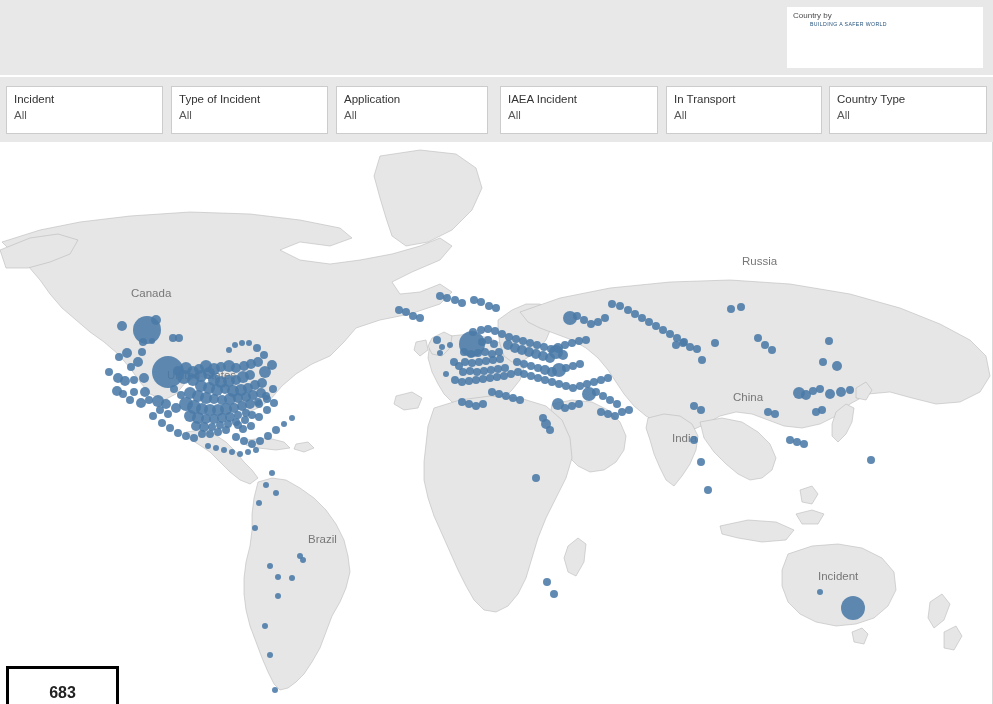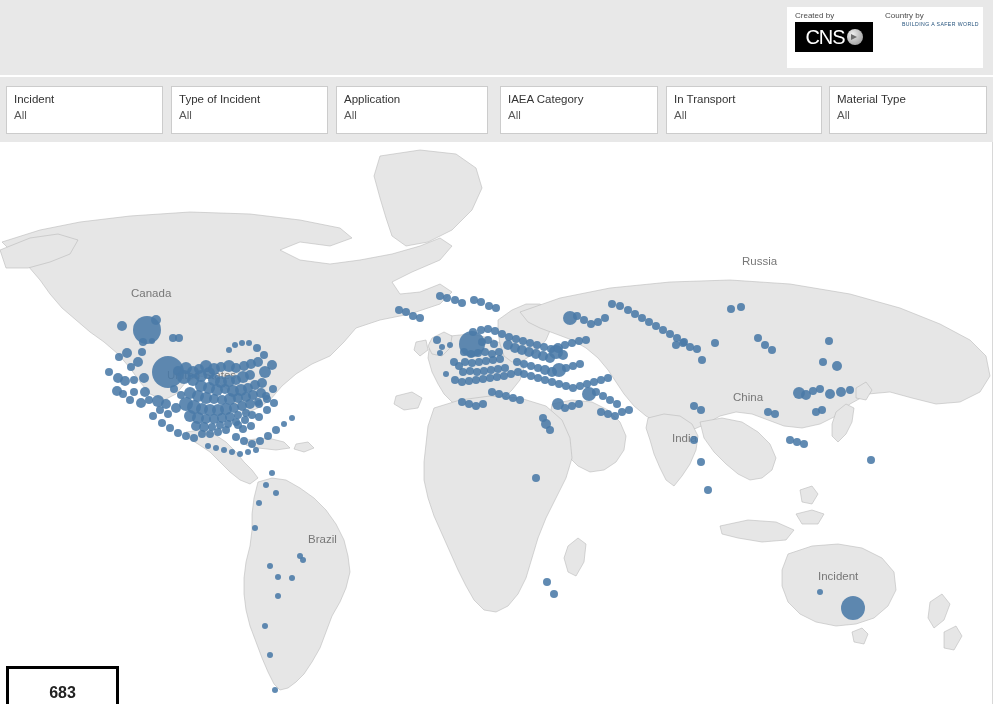--- a/index.html
+++ b/index.html
@@ -116,27 +116,20 @@
   .legend-value-text { font-size: 16px; font-weight: bold; color: #222222; }
 </style>
 </head>
 <body>
 
 <div id="app">
 
   <div class="header">
 
     <div class="logo-strip">
-      <div class="logo-block cns-block">
-        <div class="logo-cap">Created by</div>
-        <div class="cns-mark">
-          <span class="cns-text">CNS</span>
-          <span class="cns-globe"></span>
-        </div>
-      </div>
       <div class="logo-block nti-block">
         <div class="logo-cap">Country by</div>
         <div class="nti-tag">BUILDING A SAFER WORLD</div>
       </div>
     </div>
   </div>
 
   <div class="filter-bar">
       <div class="filter-box" style="left: 6px; width: 157px;">
         <div class="filter-label">Incident</div>
@@ -144,29 +137,29 @@
       </div>
       <div class="filter-box" style="left: 171px; width: 157px;">
         <div class="filter-label">Type of Incident</div>
         <div class="filter-value">All</div>
       </div>
       <div class="filter-box" style="left: 336px; width: 152px;">
         <div class="filter-label">Application</div>
         <div class="filter-value">All</div>
       </div>
       <div class="filter-box" style="left: 500px; width: 158px;">
-        <div class="filter-label">IAEA Category</div>
+        <div class="filter-label">IAEA Incident</div>
         <div class="filter-value">All</div>
       </div>
       <div class="filter-box" style="left: 666px; width: 156px;">
         <div class="filter-label">In Transport</div>
         <div class="filter-value">All</div>
       </div>
       <div class="filter-box" style="left: 829px; width: 158px;">
-        <div class="filter-label">Material Type</div>
+        <div class="filter-label">Country Type</div>
         <div class="filter-value">All</div>
       </div>
     </div>
 
   <div class="map-area">
     <svg class="map-svg" width="993" height="562" viewBox="0 0 993 562">
       <g class="land">
 
         <path d="M2,100 L40,88 L80,80 L130,74 L190,70 L250,72 L300,78 L340,86 L352,96 L330,104 L300,100 L280,108 L300,118 L330,122 L360,118 L392,112 L420,104 L440,96 L452,104 L440,118 L412,130 L392,140 L400,152 L420,150 L440,142 L452,150 L440,162 L410,172 L380,178 L356,186 L344,200 L330,214 L312,222 L296,232 L282,244 L270,258 L258,266 L244,272 L236,262 L228,248 L216,238 L200,234 L186,240 L176,252 L164,258 L150,252 L140,240 L130,226 L118,212 L104,200 L90,190 L76,178 L62,166 L50,152 L40,138 L28,124 L14,112 Z"></path>
 

